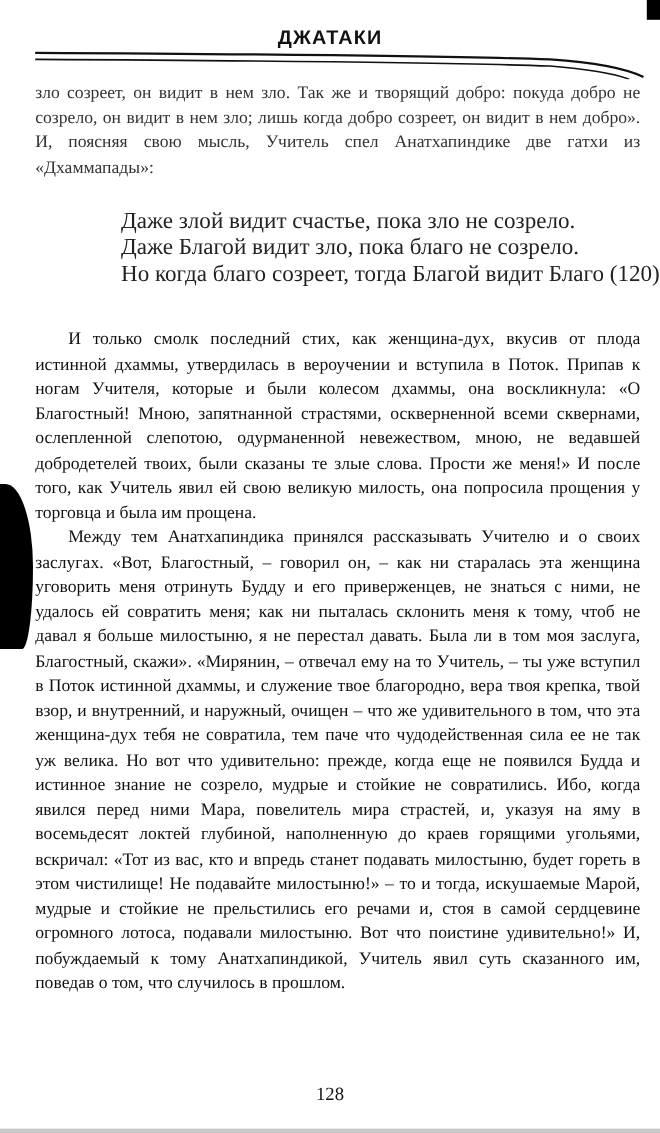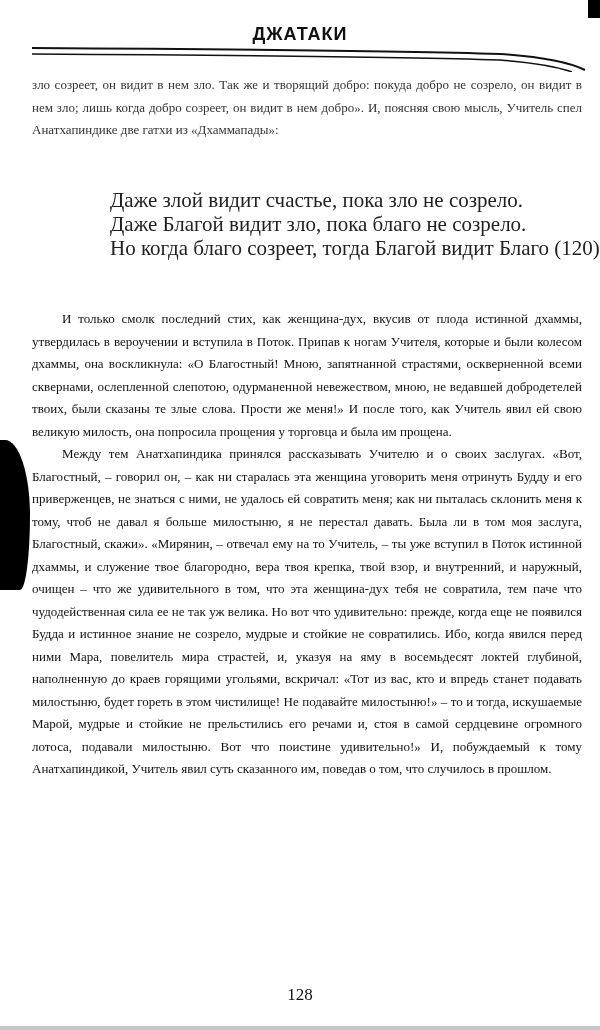--- a/index.html
+++ b/index.html
@@ -16,27 +16,27 @@
     font-weight: bold; color: #111;
   }
   .rule-svg { position: absolute; top: 42px; left: 0; }
   .blot-right {
     position: absolute; top: 0; left: 588px; width: 12px; height: 18px; background: #000;
   }
   .blot-left {
     position: absolute; left: 0; top: 440px; width: 30px; height: 150px; background: #000;
     border-radius: 0 100% 40% 0 / 0 60% 60% 0;
   }
-  .text-block { position: absolute; left: 32px; width: 550px; font-size: 13px; line-height: 22.5px; }
+  .text-block { position: absolute; left: 32px; width: 550px; font-size: 16px; line-height: 22.5px; }
   .text-block p { margin: 0; text-align: justify; }
   .faded { color: #333; }
   .cont { top: 74px; }
   .verse { position: absolute; left: 110px; top: 188px; font-size: 21px; line-height: 24px; color: #222; }
   .verse div { white-space: nowrap; }
-  .main { top: 308px; }
+  .main { top: 298px; }
   .main p { text-indent: 30px; }
   .page-number {
     position: absolute; top: 985px; left: 0; width: 600px; text-align: center; font-size: 17px;
   }
   .bottom-edge { position: absolute; left: 0; top: 1026px; width: 600px; height: 4px; background: #c8c8c8; }
 </style>
 </head>
 <body>
 
 <div class="page">

